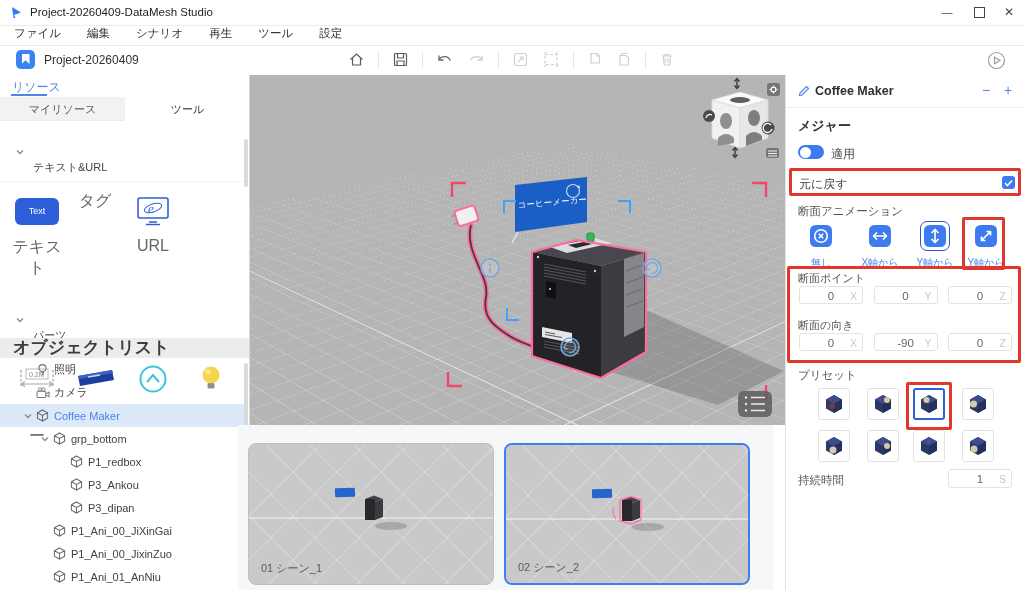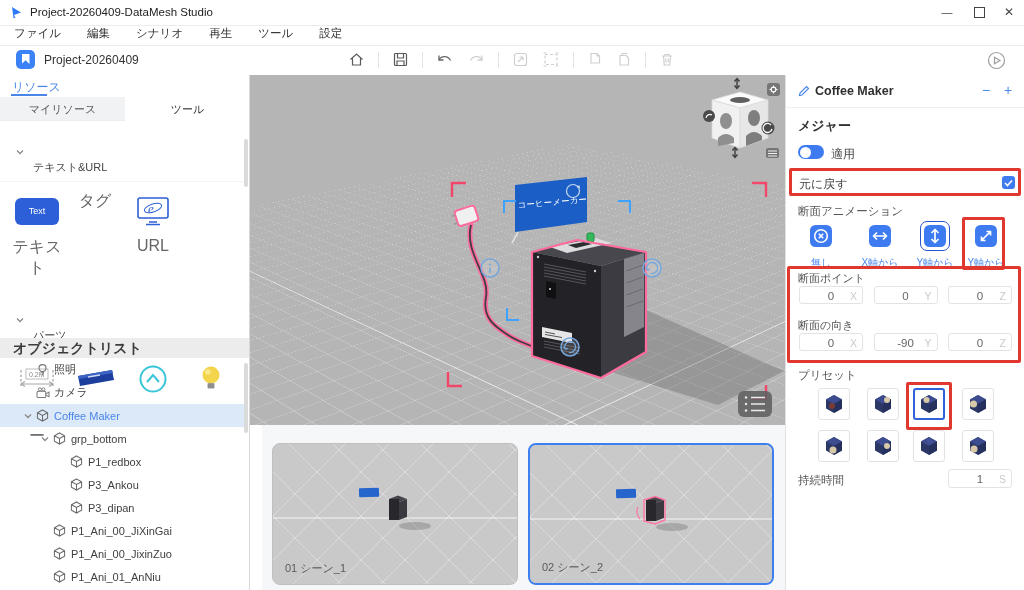--- a/index.html
+++ b/index.html
@@ -37,40 +37,40 @@
   .ltab.active{background:#fff;color:#333;border-bottom:1px solid #fff;}
   .left-sections{position:absolute;left:0;top:46px;width:244px;}
   .lsec-head{display:flex;align-items:center;gap:8px;padding:7px 0 6px 15px;border-bottom:1px solid #f3f3f3;}
   .lsec-title{font-size:11px;color:#444;margin-top:32px;}
   .lsec-items{display:grid;grid-template-columns:repeat(4,58px);padding:6px 0 4px 8px;}
   .tool-cell{width:58px;text-align:center;}
   .tool-ico{height:46px;display:flex;align-items:center;justify-content:center;}
   .tool-lbl{font-size:16px;color:#666;padding-top:3px;padding-bottom:6px;}
   .badge{width:44px;height:27px;border-radius:6px;background:#2c5fd8;color:#fff;display:flex;align-items:center;justify-content:center;font-size:9px;}
   .partial-row{position:absolute;left:28px;top:252px;width:60px;height:5px;overflow:hidden;opacity:.55;}
-  .objlist-head{position:absolute;left:0;top:263px;width:250px;height:20px;background:#ececec;line-height:20px;font-size:14px;font-weight:bold;color:#3c3c3c;padding-left:13px;box-sizing:border-box;}
+  .objlist-head{position:absolute;left:0;top:263px;width:250px;height:20px;background:#ececec;line-height:20px;font-size:17px;font-weight:bold;color:#3c3c3c;padding-left:13px;box-sizing:border-box;}
   .objlist{position:absolute;left:0;top:283px;width:244px;}
   .tree-row{height:23px;display:flex;align-items:center;font-size:11px;color:#3f3f3f;}
   .tree-row.selected{background:#dce9f8;}
   .tree-row.selected .tree-label{color:#4a86e8;}
   .chev-slot{width:16px;display:inline-flex;justify-content:center;flex:none;}
   .tree-ico{width:18px;display:inline-flex;flex:none;}
   .sthumb{position:absolute;width:4px;border-radius:2px;background:#dadada;}
   
   .viewport{position:absolute;left:250px;top:75px;width:535px;height:350px;background:#b5b5b5;overflow:hidden;}
   .floor{position:absolute;left:60%;top:99%;width:2000px;height:2000px;
      transform:translate(-50%,-50%) perspective(900px) rotateX(62deg) rotateZ(45deg);
      background-image:
        linear-gradient(0deg, transparent calc(50% - 1px), rgba(255,255,255,.55) calc(50% - 1px), rgba(255,255,255,.55) calc(50% + 1px), transparent calc(50% + 1px)),
        linear-gradient(90deg, transparent calc(50% - 1px), rgba(255,255,255,.55) calc(50% - 1px), rgba(255,255,255,.55) calc(50% + 1px), transparent calc(50% + 1px)),
        repeating-linear-gradient(0deg, rgba(255,255,255,.32) 0 1px, transparent 1px 34px),
        repeating-linear-gradient(90deg, rgba(255,255,255,.32) 0 1px, transparent 1px 34px);}
   .vp-overlay{position:absolute;left:0;top:0;}
   
-  .scene-strip{position:absolute;left:262px;top:425px;width:535px;height:165px;background:#f6f7f8;}
+  .scene-strip{position:absolute;left:238px;top:425px;width:535px;height:165px;background:#f6f7f8;}
   .thumb{position:absolute;top:18px;width:246px;height:142px;border-radius:8px;background:#c9c9ca;overflow:hidden;box-sizing:border-box;border:1px solid #bfbfbf;}
   .thumb.selected{border:2px solid #3d7ef0;}
   .thumb-label{position:absolute;left:12px;bottom:8px;font-size:11px;color:#5a5a5a;}
   
   .right-panel{position:absolute;left:785px;top:75px;width:239px;height:515px;background:#fff;border-left:1px solid #e2e2e2;box-sizing:border-box;}
   .rp-head{position:absolute;left:0;top:0;width:239px;height:33px;border-bottom:1px solid #eee;box-sizing:border-box;}
   .rp-title{position:absolute;left:29px;top:9px;font-size:12.5px;font-weight:bold;color:#2f2f2f;}
   .rp-pencil{position:absolute;left:12px;top:10px;}
   .rp-minus{position:absolute;left:196px;top:7px;font-size:14px;color:#4a86e8;}
   .rp-plus{position:absolute;left:218px;top:7px;font-size:14px;color:#4a86e8;}

